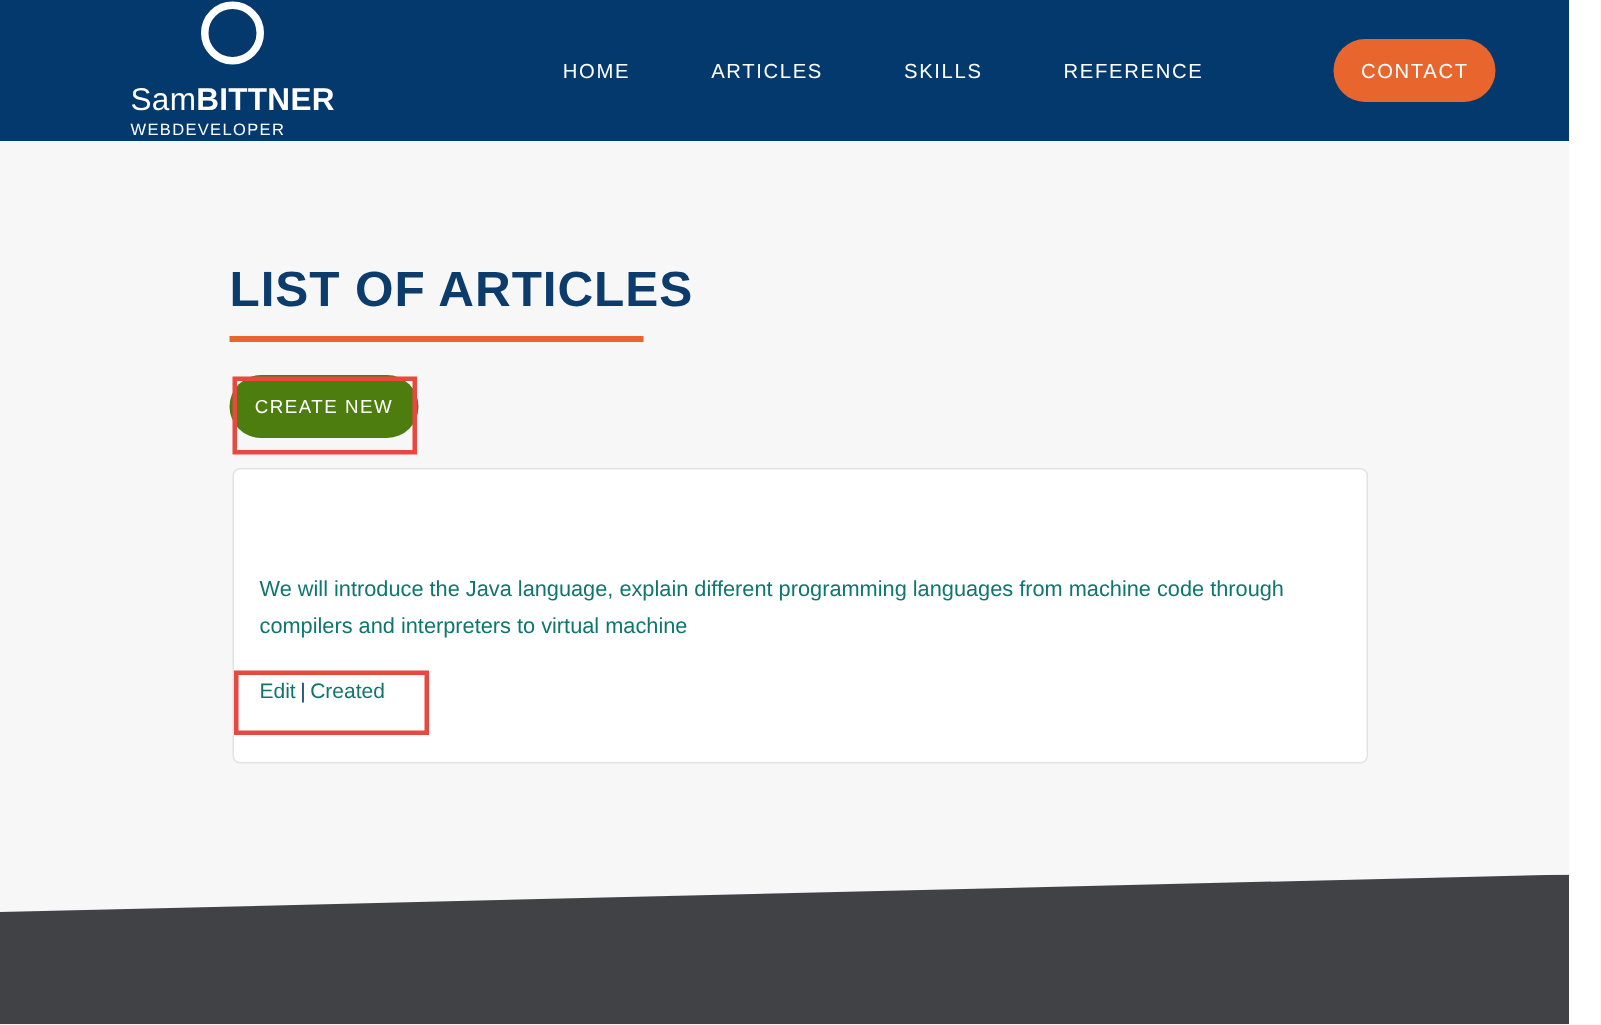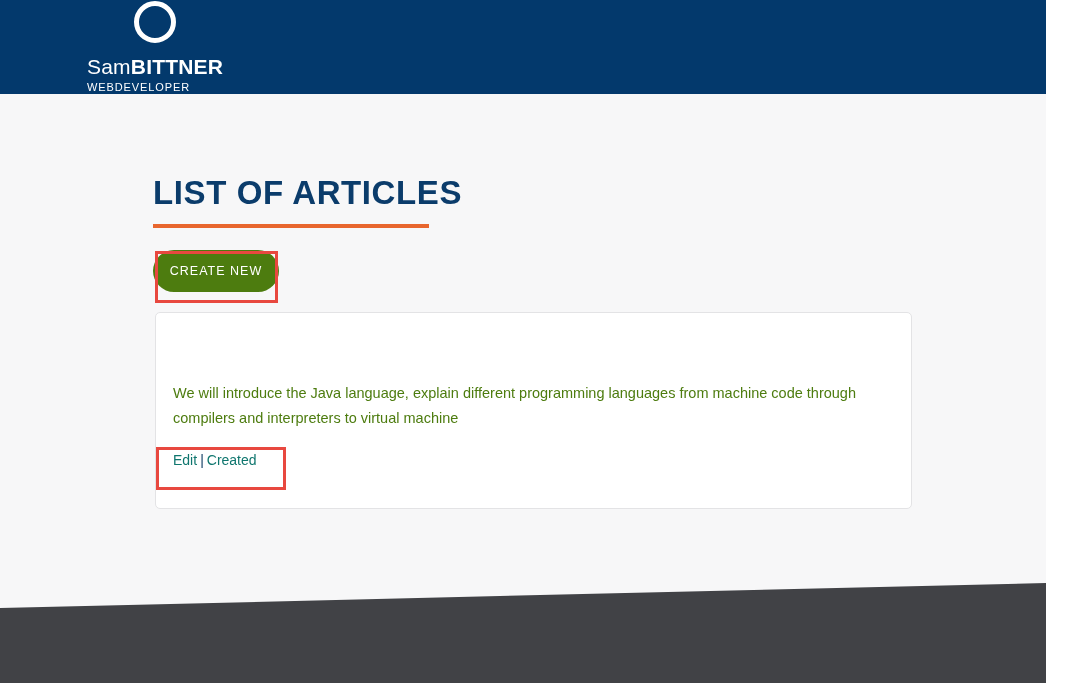--- a/index.html
+++ b/index.html
@@ -207,21 +207,21 @@
     letter-spacing: .2px;
   }
 
   .article-body {
     position: absolute;
     left: 17px;
     top: 68px;
     width: 715px;
     font-size: 14.5px;
     line-height: 25px;
-    color: #4d7c0f;
+    color: #0f766e;
   }
 
   .article-actions {
     position: absolute;
     left: 17px;
     top: 139px;
     font-size: 14px;
     color: #123f66;
   }
 
@@ -266,20 +266,27 @@
   <header class="site-header">
 
     <a class="brand">
       <span class="brand-mark"></span>
       <span class="brand-text">
         <div class="brand-name"><span>Sam</span><span class="bold">BITTNER</span></div>
         <div class="brand-sub">WEBDEVELOPER</div>
       </span>
     </a>
 
+    <nav class="main-nav">
+      <a class="nav-link">HOME</a>
+      <a class="nav-link">ARTICLES</a>
+      <a class="nav-link">SKILLS</a>
+      <a class="nav-link">REFERENCE</a>
+      <button class="nav-cta">CONTACT</button>
+    </nav>
 
   </header>
 
   <main class="content">
 
     <h1 class="page-title">LIST OF ARTICLES</h1>
     <div class="title-rule"></div>
 
     <div class="create-wrap">
       <button class="create-btn">CREATE NEW</button>

